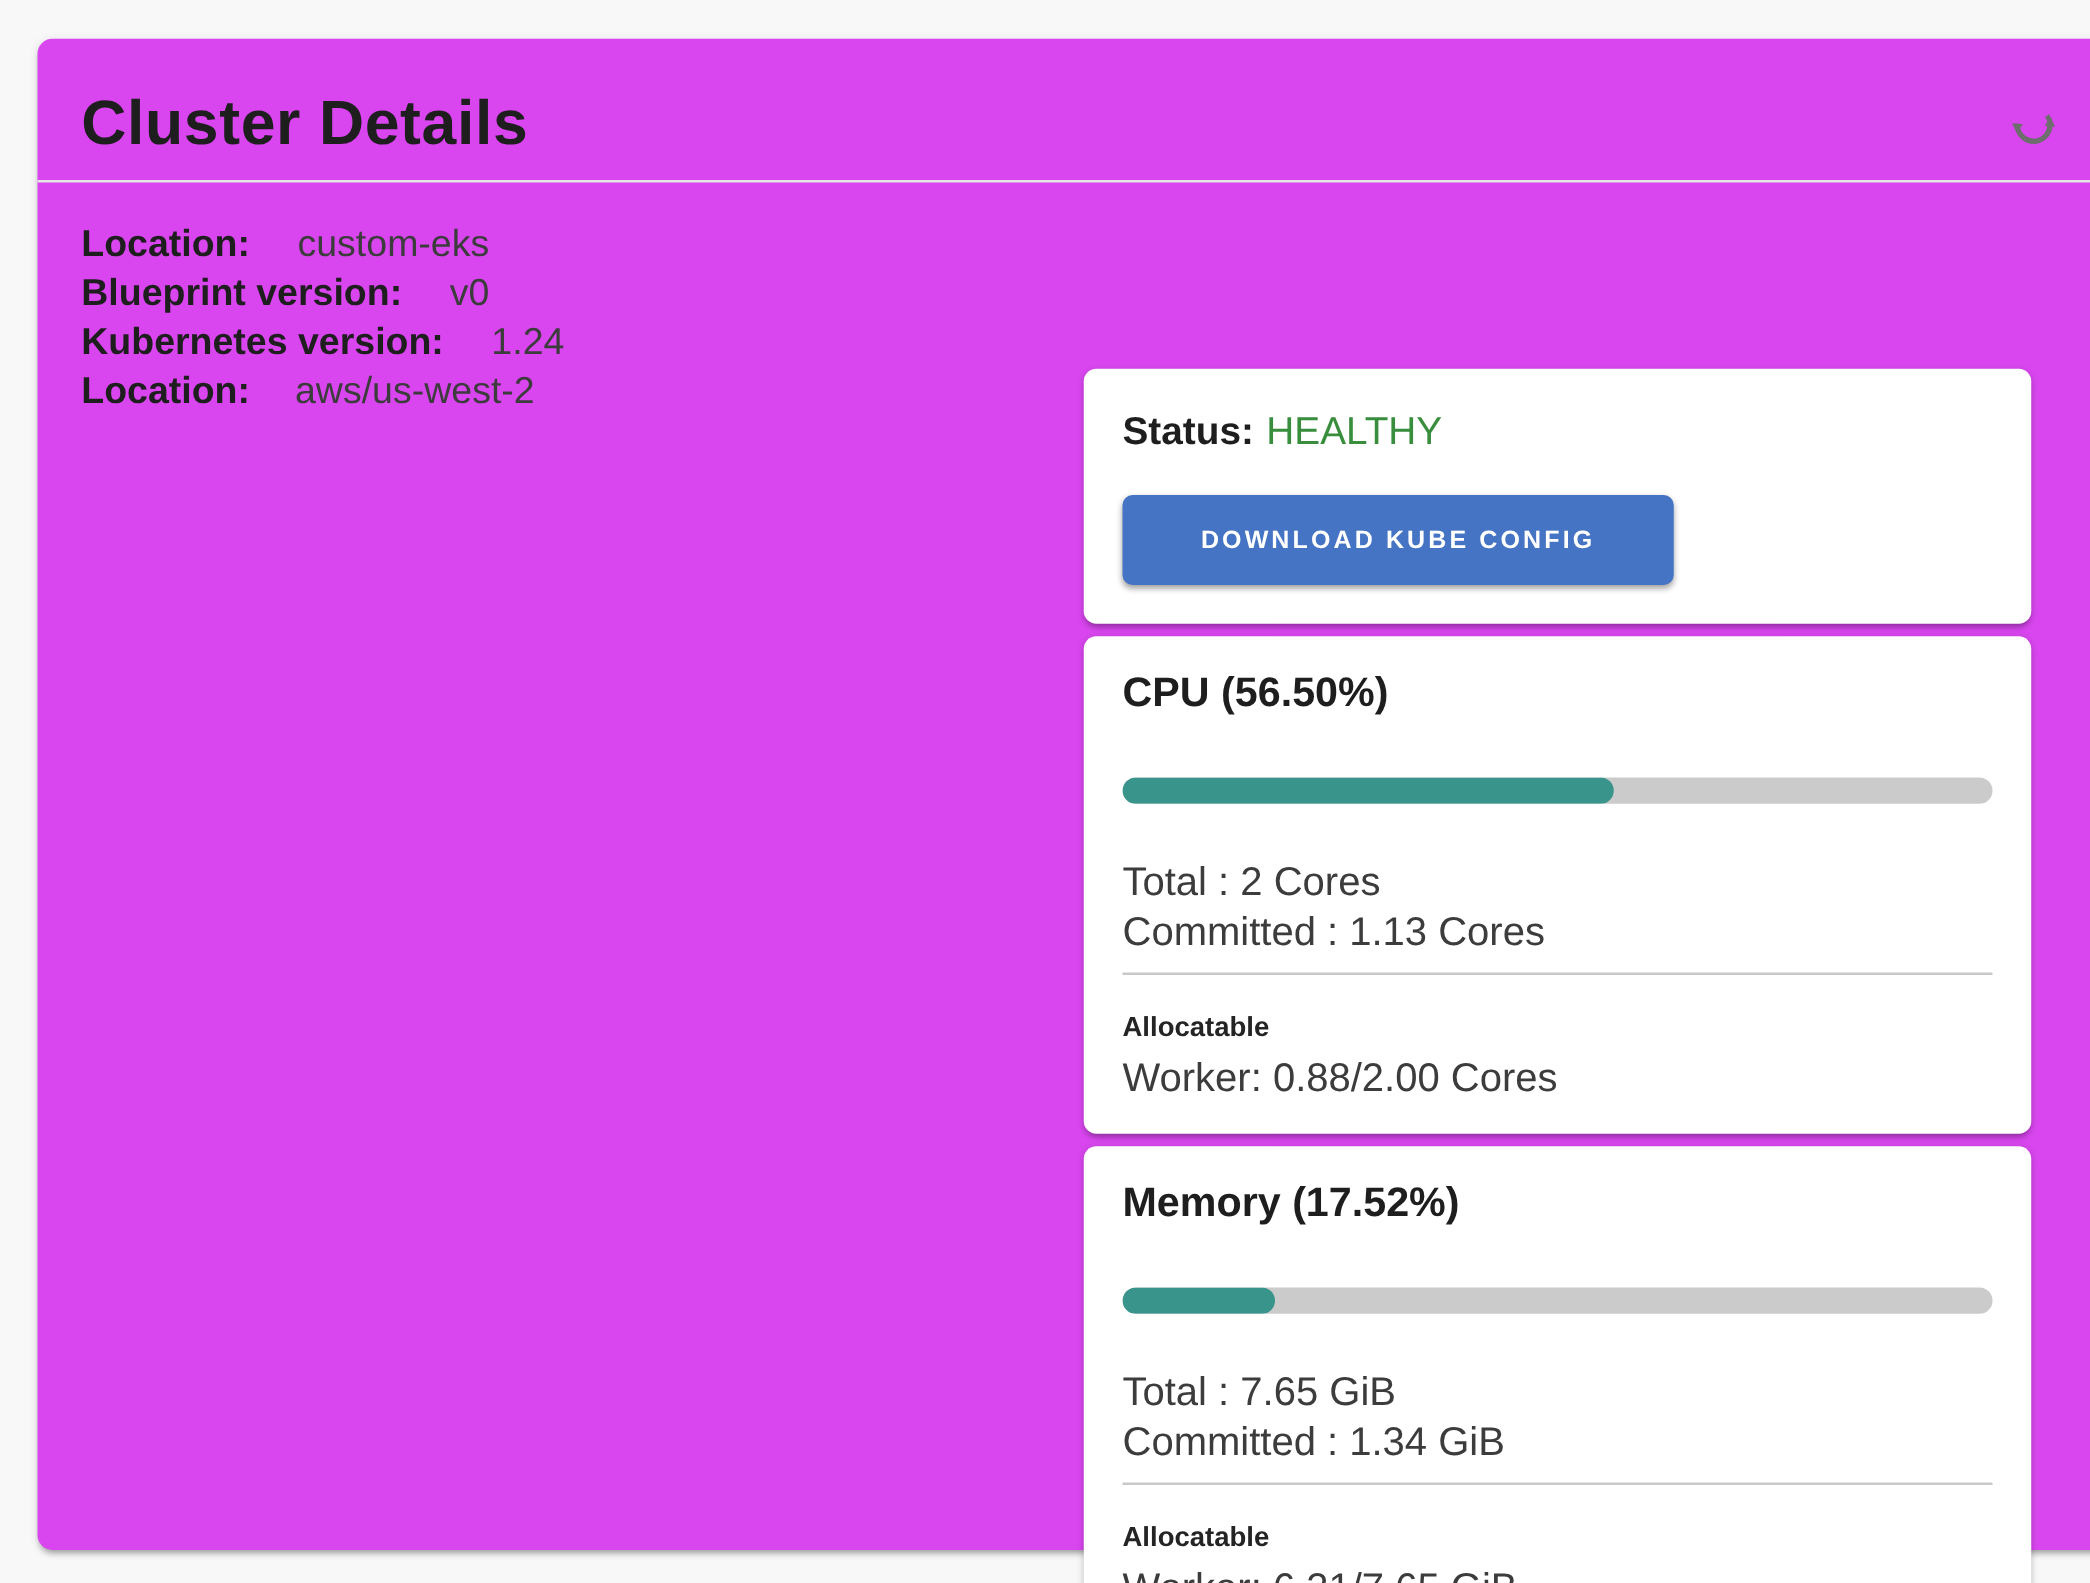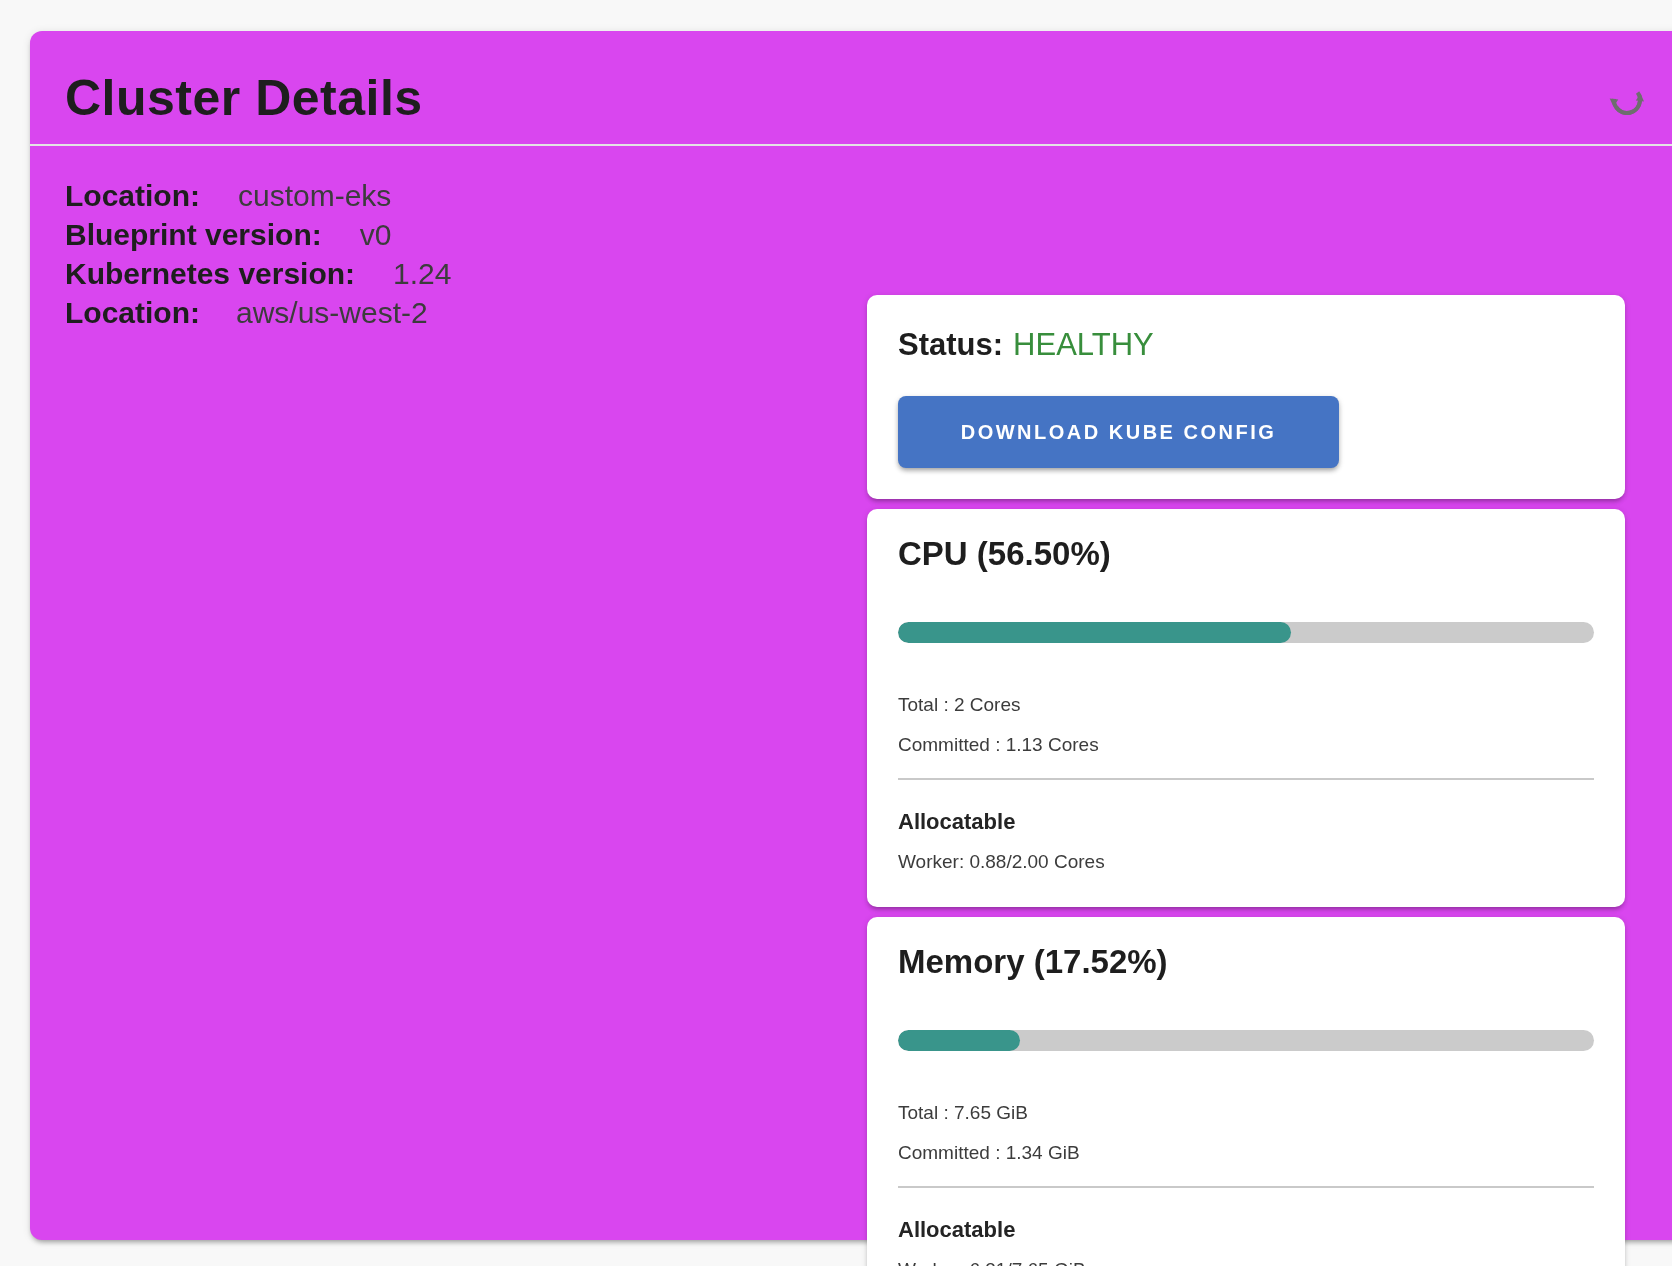--- a/index.html
+++ b/index.html
@@ -110,21 +110,21 @@
     background: var(--progress-track);
     border-radius: 10.5px;
     overflow: hidden;
   }
   .bar-fill {
     height: 100%;
     background: var(--progress-fill);
     border-radius: 10.5px;
   }
   .totals-block { margin-top: 42px; }
-  .resource-line { font-size: 19px; line-height: 40px; color: #3c3c3c; }
+  .resource-line { font-size: 32px; line-height: 40px; color: #3c3c3c; }
   .resource-divider {
     border: none;
     border-top: 2px solid #c9c9c9;
     margin-top: 13px;
     width: 696px;
   }
   .alloc-block { margin-top: 22px; }
   .alloc-label { font-size: 22px; line-height: 40px; font-weight: bold; color: #242424; }
 </style>
 </head>

